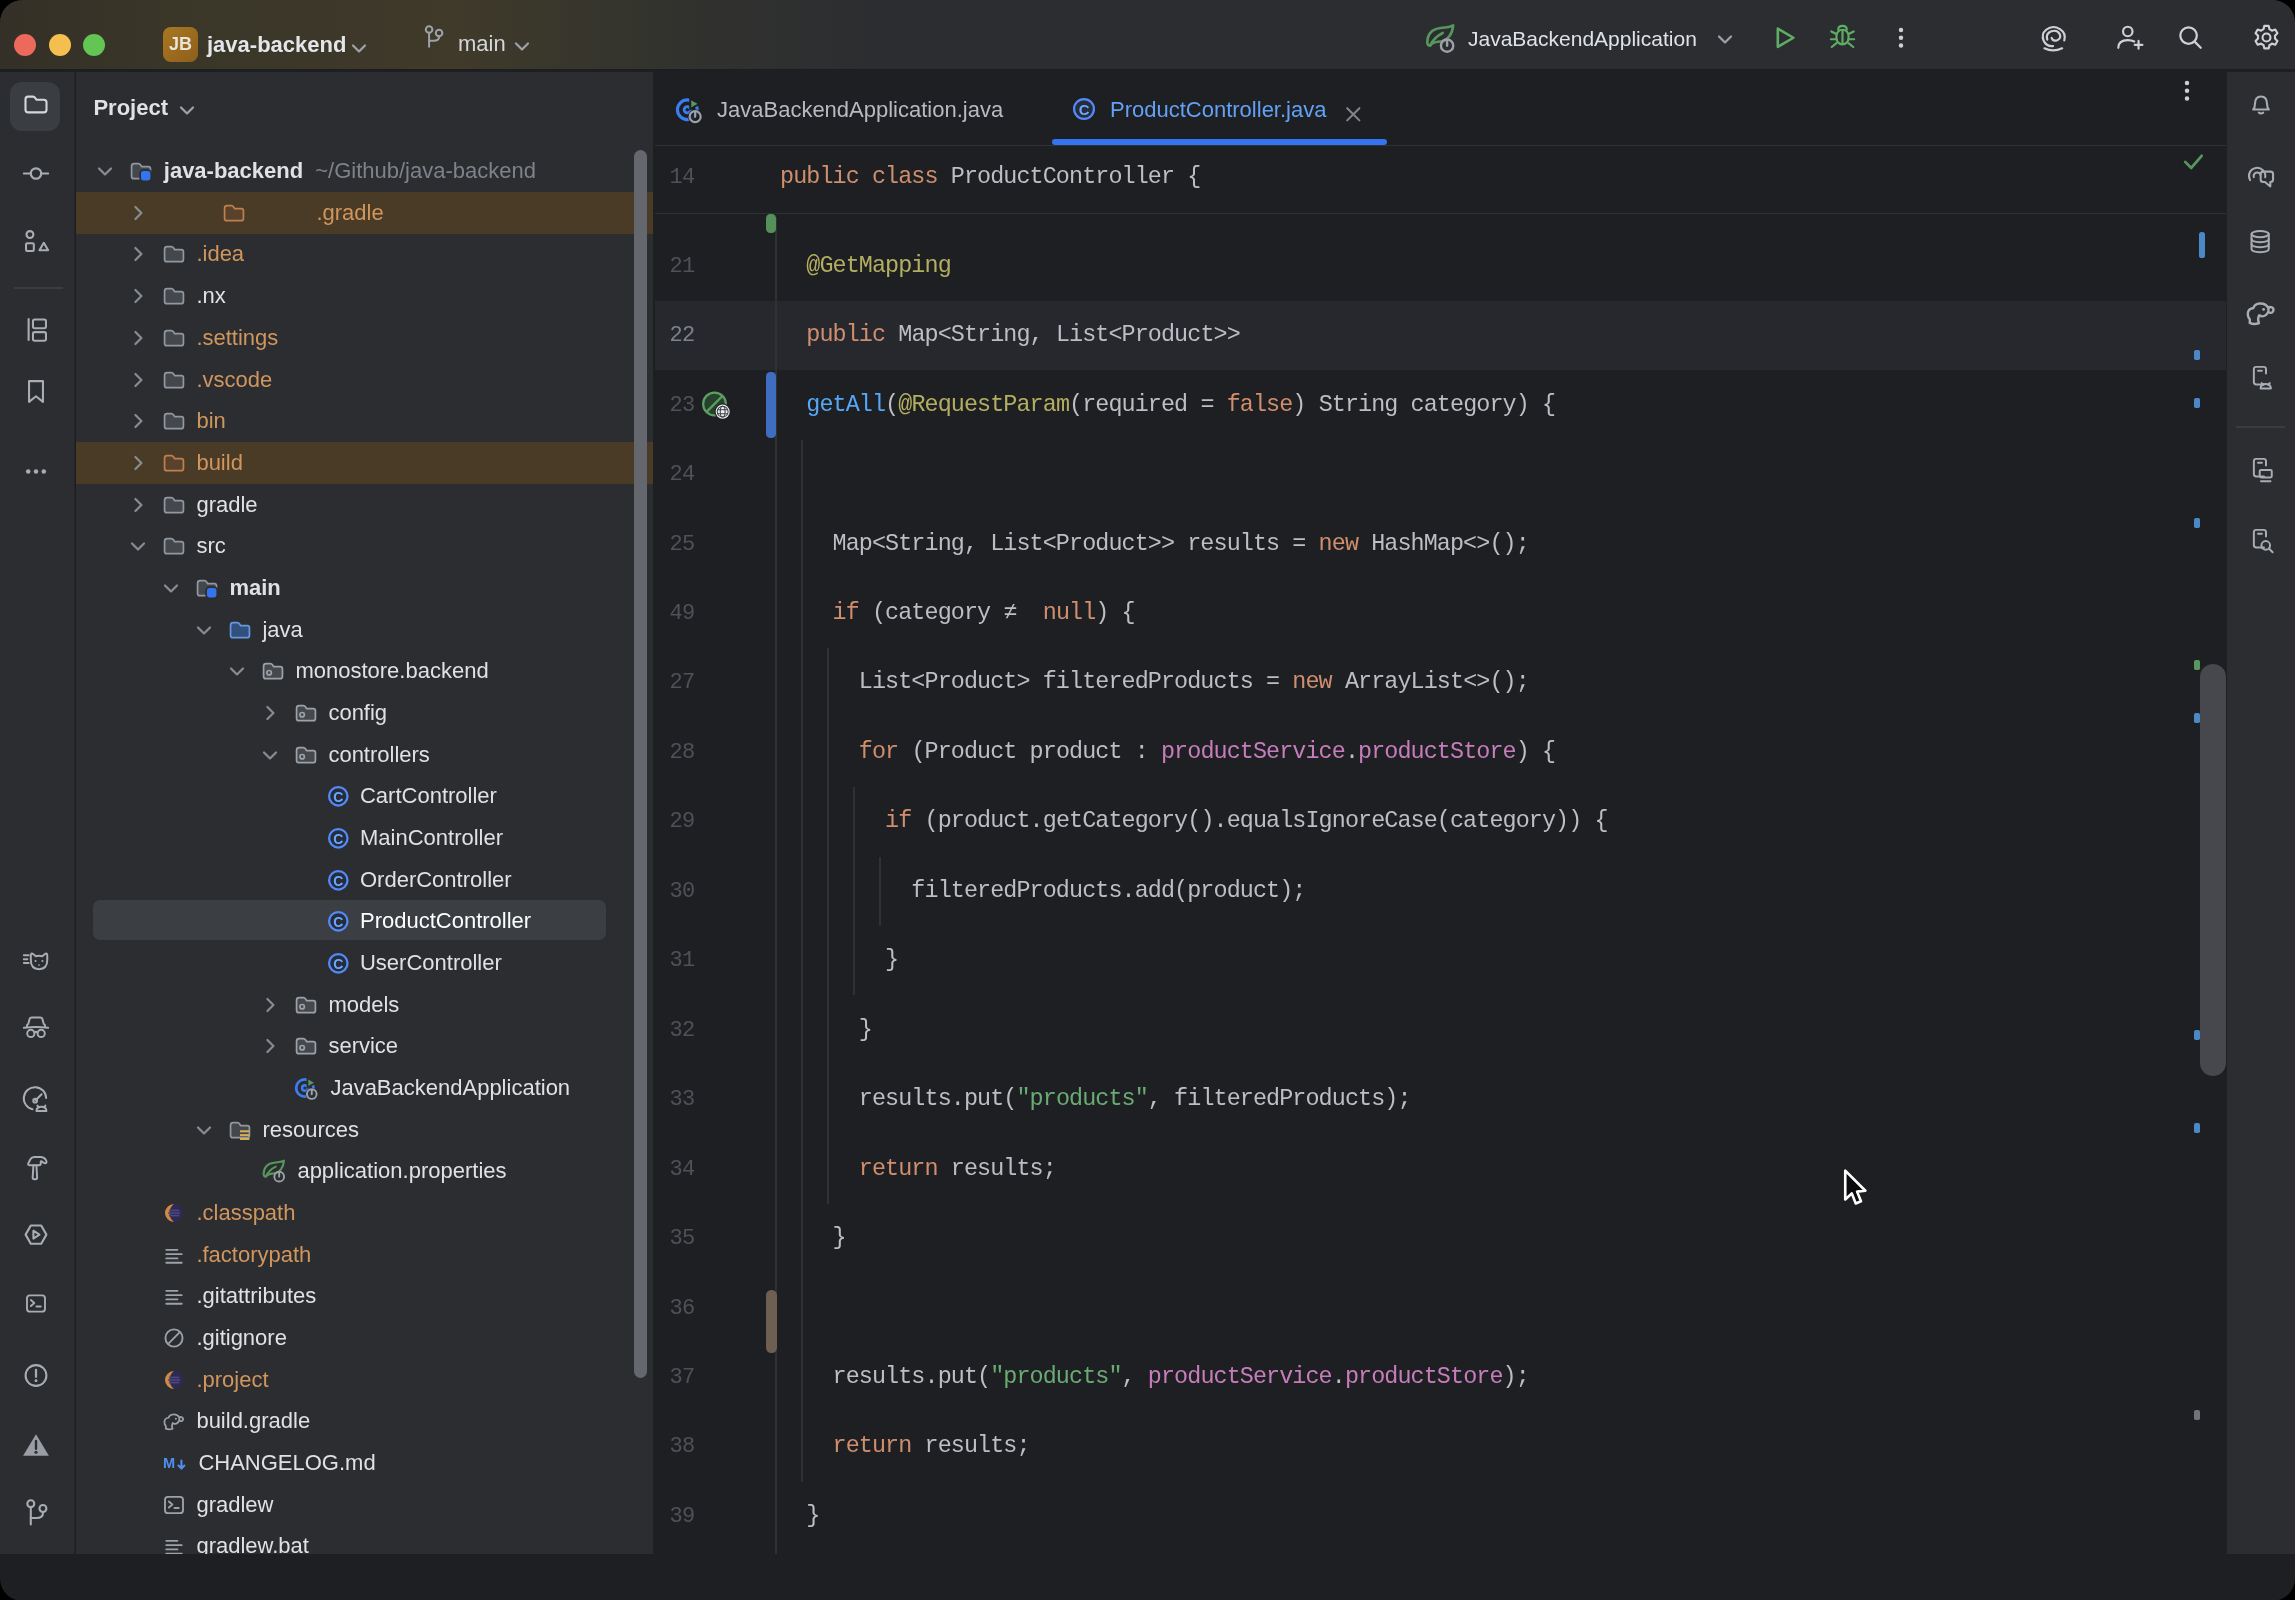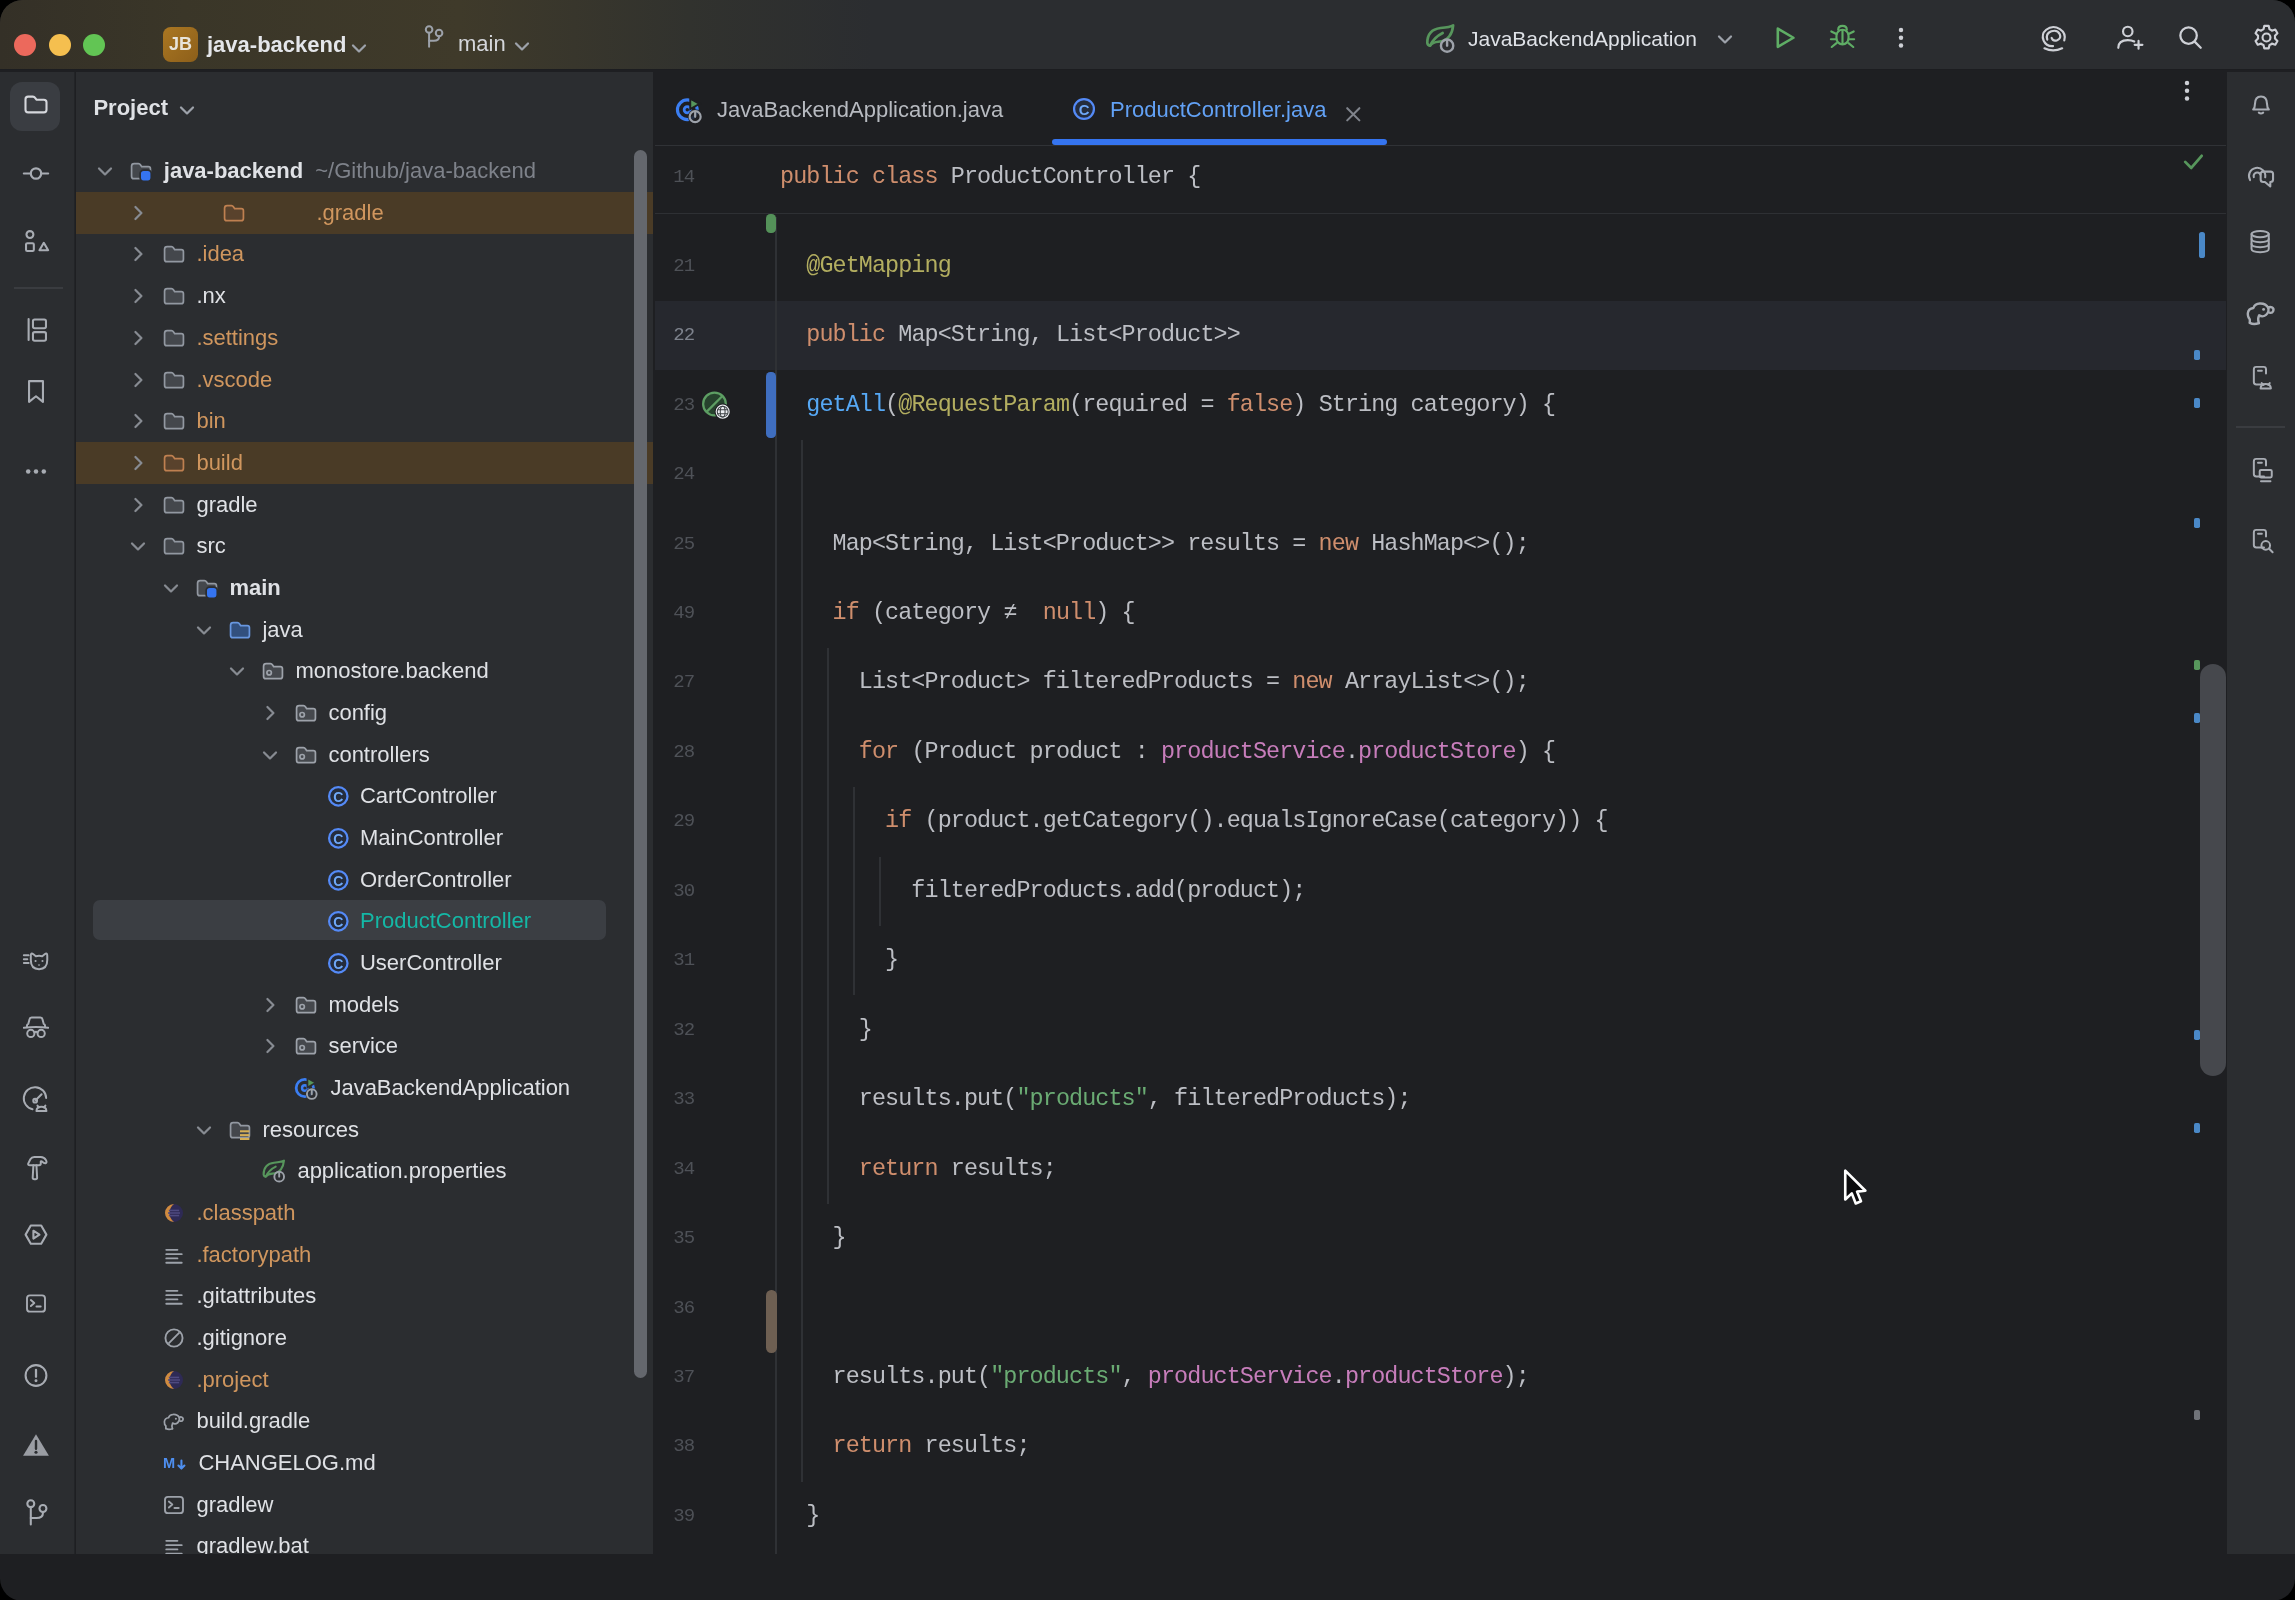--- a/index.html
+++ b/index.html
@@ -1,21 +1,21 @@
 <!DOCTYPE html>
 <html style="font-size:14px"><head><meta charset="utf-8"><style>
 * { margin:0; padding:0; box-sizing:border-box; }
 body { background:#000; width:2295px; height:1601px; overflow:hidden; font-family:'Liberation Sans',sans-serif; }
 #win { position:absolute; left:0; top:0; width:2295px; height:1601px; border-radius:22.6px; overflow:hidden; background:#1e1f22; }
 .abs { position:absolute; }
 .row { position:absolute; display:flex; align-items:center; height:42px; }
 .row svg { flex:none; }
 .lbl { font-size:22px; color:#dfe1e5; white-space:pre; }
 .cl { position:absolute; left:781px; height:69px; line-height:69px; white-space:pre; font-family:'Liberation Mono',monospace;font-size:23.4px;letter-spacing:-0.9px; color:#bcbec4; }
-.ln { position:absolute; width:54px; text-align:right; height:69px; line-height:69px; font-family:'Liberation Mono',monospace;font-size:19px;letter-spacing:-0.9px; color:#4e5157; }
+.ln { position:absolute; width:54px; text-align:right; height:69px; line-height:69px; font-family:'Liberation Mono',monospace;font-size:22px;letter-spacing:-0.9px; color:#4e5157; }
 .k { color:#cf8e6d; } .a { color:#b3ae60; } .m { color:#56a8f5; }
 .s { color:#6aab73; } .f { color:#c77dbb; }
 .guide { position:absolute; width:1.7px; background:#2f3135; }
 .tick { position:absolute; width:6px; height:10.4px; border-radius:1.7px; }
 </style></head><body>
 <div id="win">
 
 <div class="abs" style="left:0;top:0;width:2295px;height:70px;
 background:linear-gradient(90deg,#343027 0%,#3a3628 8%,#3f3a2a 20%,#31322e 30%,#2b2d30 38%,#2b2d30 100%);
 border-bottom:1.7px solid #1c1d20;">
@@ -407,21 +407,21 @@
         <span class="lbl" style="color:#dfe1e5;">OrderController</span>
       </div>
 <div class="row" style="left:215px;top:828px;">
         <div style="width:24px;height:24px;"></div>
         <div style="width:12px;"></div>
         <svg width="22.6" height="22.6" viewBox="0 0 26 26" style="">
           <circle cx="13.0" cy="13.0" r="10.6" fill="#242c3d" stroke="#548af7" stroke-width="2.6"></circle>
           <text x="13.0" y="19.5" text-anchor="middle" font-family="Liberation Sans" font-size="16.12px" font-weight="bold" fill="#6fa8f8">C</text>
         </svg>
         <div style="width:10.4px;"></div>
-        <span class="lbl" style="color:#14b8a6;">ProductController</span>
+        <span class="lbl" style="color:#ffffff;">ProductController</span>
       </div>
 <div class="row" style="left:215px;top:870px;">
         <div style="width:24px;height:24px;"></div>
         <div style="width:12px;"></div>
         <svg width="22.6" height="22.6" viewBox="0 0 26 26" style="">
           <circle cx="13.0" cy="13.0" r="10.6" fill="#242c3d" stroke="#548af7" stroke-width="2.6"></circle>
           <text x="13.0" y="19.5" text-anchor="middle" font-family="Liberation Sans" font-size="16.12px" font-weight="bold" fill="#6fa8f8">C</text>
         </svg>
         <div style="width:10.4px;"></div>
         <span class="lbl" style="color:#dfe1e5;">UserController</span>

